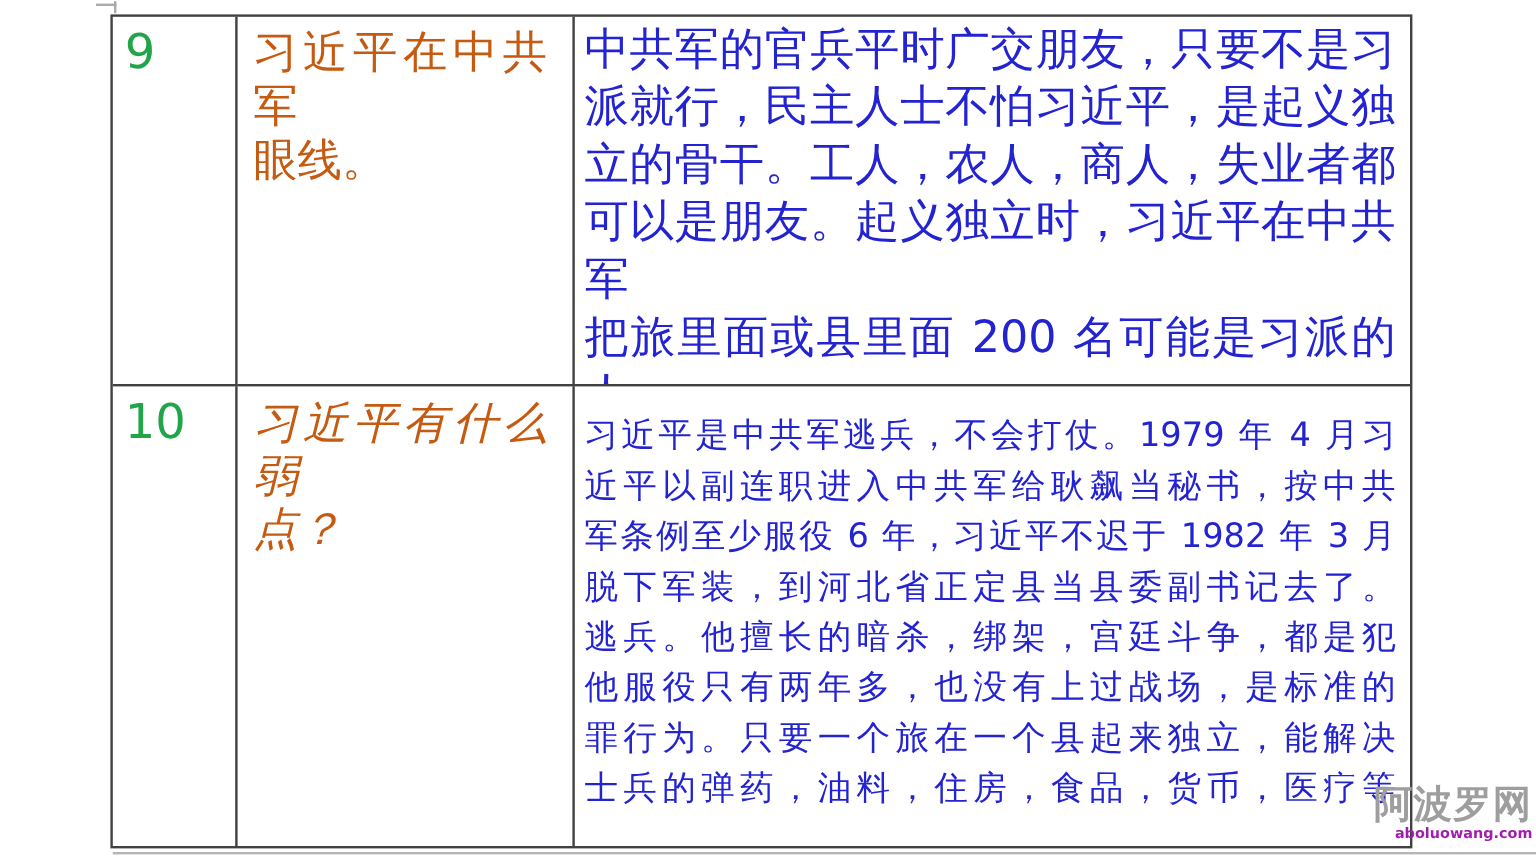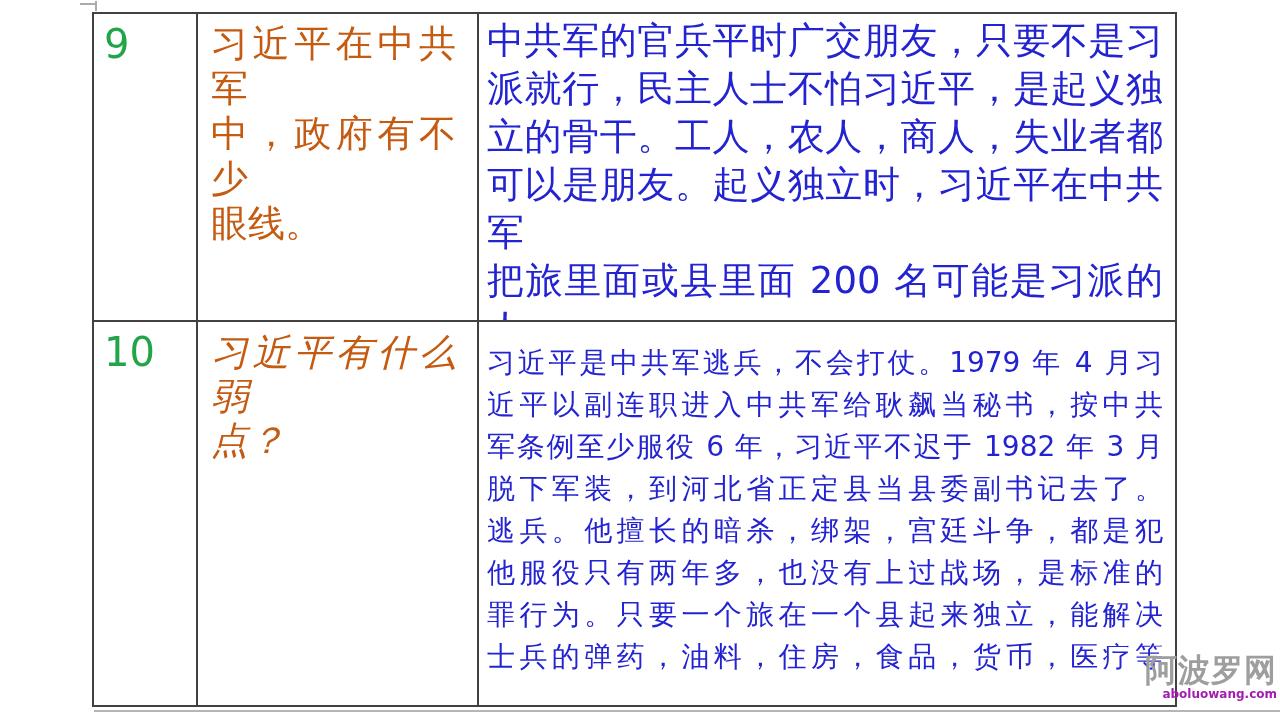--- a/index.html
+++ b/index.html
@@ -96,21 +96,20 @@
 <div class="handle-h"></div>
 <div class="handle-v"></div>
 
 <div class="doc-table">
 
   <div class="cell num-cell">
     <span>9</span>
   </div>
   <div class="cell q-cell">
       <div class="tline fill">习近平在中共军</div>
-      <div class="tline fill">中，政府有不少</div>
       <div class="tline">眼线。</div>
     </div>
   <div class="cell a-cell r9 last-col">
       <div class="tline fill">中共军的官兵平时广交朋友，只要不是习</div>
       <div class="tline fill">派就行，民主人士不怕习近平，是起义独</div>
       <div class="tline fill">立的骨干。工人，农人，商人，失业者都</div>
       <div class="tline fill">可以是朋友。起义独立时，习近平在中共军</div>
       <div class="tline fill">把旅里面或县里面 200 名可能是习派的人</div>
       <div class="tline">统统换掉。</div>
     </div>

